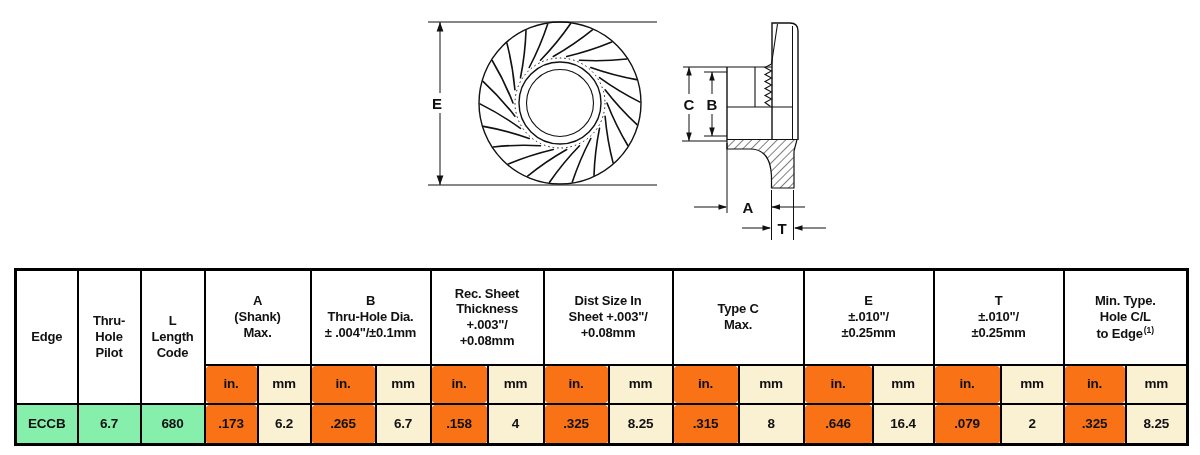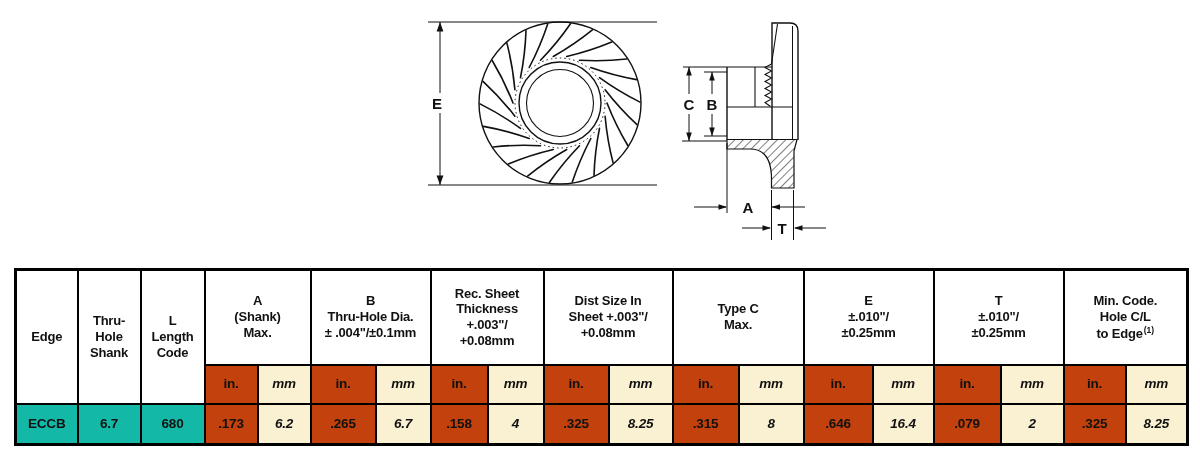--- a/index.html
+++ b/index.html
@@ -7,23 +7,23 @@
   .diagram-area{position:absolute;left:0;top:0;width:1200px;height:268px;}
   .table-area{position:absolute;left:14px;top:268px;}
   table{border-collapse:collapse;table-layout:fixed;width:1173px;border:3px solid #000;}
   th,td{border:2px solid #000;text-align:center;vertical-align:middle;padding:0 2px;
         font-weight:700;font-size:13px;line-height:1.22;letter-spacing:-0.2px;
         white-space:pre-line;color:#111;}
   .r-head{height:95px;}
   .r-units{height:39px;}
   .r-data{height:41px;}
   .r-units th,.r-data td{font-size:13.5px;}
-  .c-in{background:#c2410c;}
-  .c-mm{background:#faf0d2;font-style:italic;}
-  .c-code{background:#14b8a6;margin-top:28px;}
+  .c-in{background:#f97316;border-radius:7px;}
+  .c-mm{background:#faf0d2;}
+  .c-code{background:#86efac;margin-top:28px;}
   sup{font-size:8.5px;letter-spacing:0;margin-left:1px;}
   svg text{font-family:"Liberation Sans",sans-serif;font-weight:700;}
 </style>
 </head>
 <body>
 
 <div class="diagram-area">
 <svg width="1200" height="268" viewBox="0 0 1200 268">
   <defs>
     <pattern id="hatch" width="6" height="6" patternUnits="userSpaceOnUse" patternTransform="rotate(45)">
@@ -143,21 +143,21 @@
     <col style="width:67px">
         <col style="width:63px">
     <col style="width:62px">
         <col style="width:62px">
   </colgroup>
   <tbody>
         <tr class="r-head">
     <th rowspan="2">Edge</th>
     <th rowspan="2">Thru-
 Hole
-Shank</th>
+Pilot</th>
     <th rowspan="2">L
 Length
 Code</th>
     <th colspan="2">A
 (Shank)
 Max.</th>
     <th colspan="2">B
 Thru-Hole Dia.
 ± .004"/±0.1mm</th>
     <th colspan="2">Rec. Sheet
@@ -168,21 +168,21 @@
 Sheet +.003"/
 +0.08mm</th>
     <th colspan="2">Type C
 Max.</th>
     <th colspan="2">E
 ±.010"/
 ±0.25mm</th>
     <th colspan="2">T
 ±.010"/
 ±0.25mm</th>
-    <th colspan="2"><span>Min. Code.
+    <th colspan="2"><span>Min. Type.
 Hole C/L
 to Edge</span><sup>(1)</sup></th>
   </tr>
   <tr class="r-units">
     <th class="c-in">in.</th>
     <th class="c-mm">mm</th>
     <th class="c-in">in.</th>
     <th class="c-mm">mm</th>
     <th class="c-in">in.</th>
     <th class="c-mm">mm</th>

